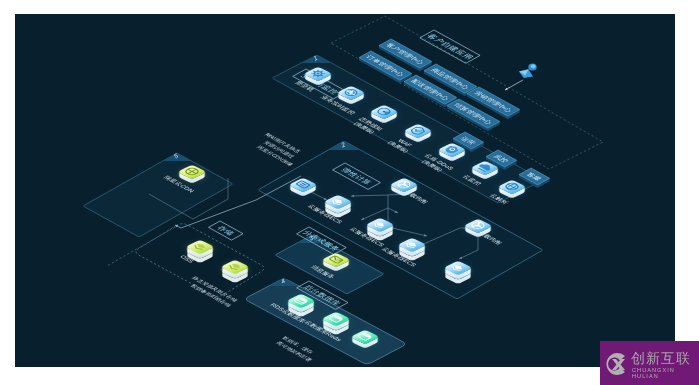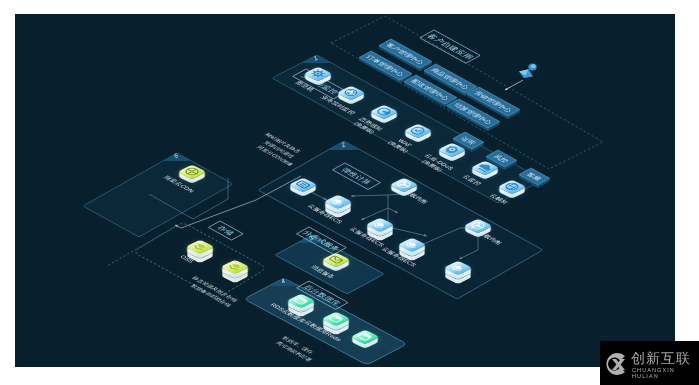--- a/index.html
+++ b/index.html
@@ -1,21 +1,21 @@
 <!DOCTYPE html>
 <html><head>
 <meta charset="utf-8">
 <title>Cloud Architecture Diagram</title>
 <style>
   html,body{margin:0;padding:0;}
   body{width:699px;height:385px;background:#ffffff;font-family:"Liberation Sans",sans-serif;overflow:hidden;}
   #page{position:relative;width:699px;height:385px;background:#ffffff;}
   #canvas{position:absolute;left:15px;top:14px;width:660px;height:353px;background:#08202e;overflow:hidden;}
   #svgroot{position:absolute;left:0;top:0;}
-  #watermark{position:absolute;left:600px;top:341px;width:99px;height:44px;background:#000000;}
+  #watermark{position:absolute;left:600px;top:341px;width:99px;height:44px;background:#701a75;}
   .wm-text{position:absolute;left:31px;top:9px;font-size:14px;color:#a8a8a8;letter-spacing:1px;}
   .wm-sub{position:absolute;left:32px;top:26px;font-size:5.5px;color:#b4b4b4;letter-spacing:1.1px;}
 </style>
 </head>
 <body>
 
 <div id="page">
   <div id="canvas">
     <svg id="svgroot" width="660" height="353" viewBox="0 0 660 353" xmlns="http://www.w3.org/2000/svg">
         <g>

